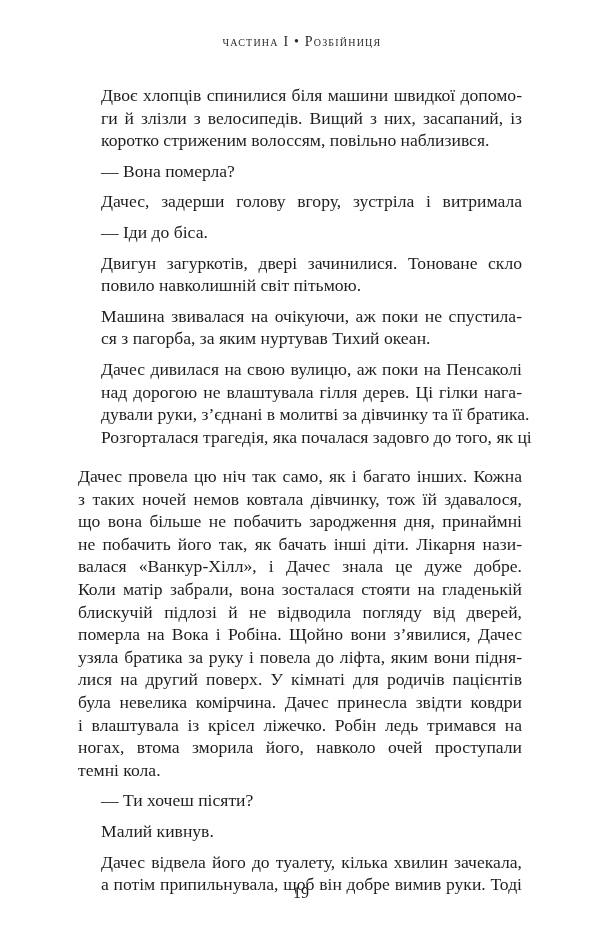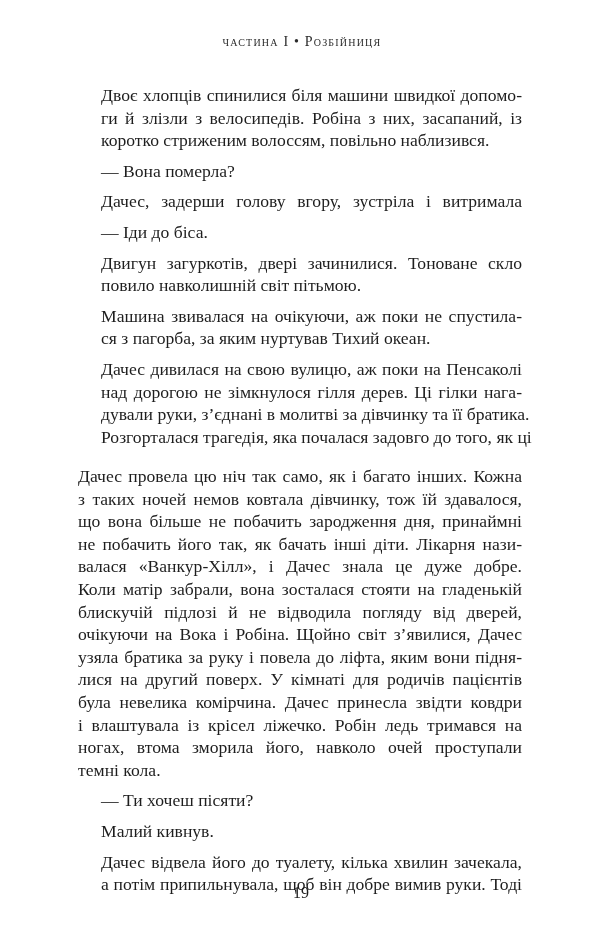--- a/index.html
+++ b/index.html
@@ -72,21 +72,21 @@
     }
   </style>
 </head>
 <body>
 
 <div class="running-head">частина I • Розбійниця</div>
 
 <div class="text-block" id="section-1">
     <p>
       <span class="line">Двоє хлопців спинилися біля машини швидкої допомо-</span>
-      <span class="line">ги й злізли з велосипедів. Робіна з них, засапаний, із</span>
+      <span class="line">ги й злізли з велосипедів. Вищий з них, засапаний, із</span>
       <span class="line last">коротко стриженим волоссям, повільно наблизився.</span>
     </p>
     <p>
       <span class="line last">— Вона померла?</span>
     </p>
     <p>
       <span class="line">Дачес, задерши голову вгору, зустріла і витримала</span>
     </p>
     <p>
       <span class="line last">— Іди до біса.</span>
@@ -94,35 +94,35 @@
     <p>
       <span class="line">Двигун загуркотів, двері зачинилися. Тоноване скло</span>
       <span class="line last">повило навколишній світ пітьмою.</span>
     </p>
     <p>
       <span class="line">Машина звивалася на очікуючи, аж поки не спустила-</span>
       <span class="line last">ся з пагорба, за яким нуртував Тихий океан.</span>
     </p>
     <p>
       <span class="line">Дачес дивилася на свою вулицю, аж поки на Пенсаколі</span>
-      <span class="line">над дорогою не зімкнулося гілля дерев. Ці гілки нага-</span>
+      <span class="line">над дорогою не влаштувала гілля дерев. Ці гілки нага-</span>
       <span class="line">дували руки, з’єднані в молитві за дівчинку та її братика.</span>
       <span class="line">Розгорталася трагедія, яка почалася задовго до того, як ці</span>
     </p>
   </div>
 <div class="text-block" id="section-2">
     <p class="no-indent">
       <span class="line">Дачес провела цю ніч так само, як і багато інших. Кожна</span>
       <span class="line">з таких ночей немов ковтала дівчинку, тож їй здавалося,</span>
       <span class="line">що вона більше не побачить зародження дня, принаймні</span>
       <span class="line">не побачить його так, як бачать інші діти. Лікарня нази-</span>
       <span class="line">валася «Ванкур-Хілл», і Дачес знала це дуже добре.</span>
       <span class="line">Коли матір забрали, вона зосталася стояти на гладенькій</span>
       <span class="line">блискучій підлозі й не відводила погляду від дверей,</span>
-      <span class="line">очікуючи на Вока і Робіна. Щойно світ з’явилися, Дачес</span>
+      <span class="line">померла на Вока і Робіна. Щойно вони з’явилися, Дачес</span>
       <span class="line">узяла братика за руку і повела до ліфта, яким вони підня-</span>
       <span class="line">лися на другий поверх. У кімнаті для родичів пацієнтів</span>
       <span class="line">була невелика комірчина. Дачес принесла звідти ковдри</span>
       <span class="line">і влаштувала із крісел ліжечко. Робін ледь тримався на</span>
       <span class="line">ногах, втома зморила його, навколо очей проступали</span>
       <span class="line last">темні кола.</span>
     </p>
     <p>
       <span class="line last">— Ти хочеш пісяти?</span>
     </p>

